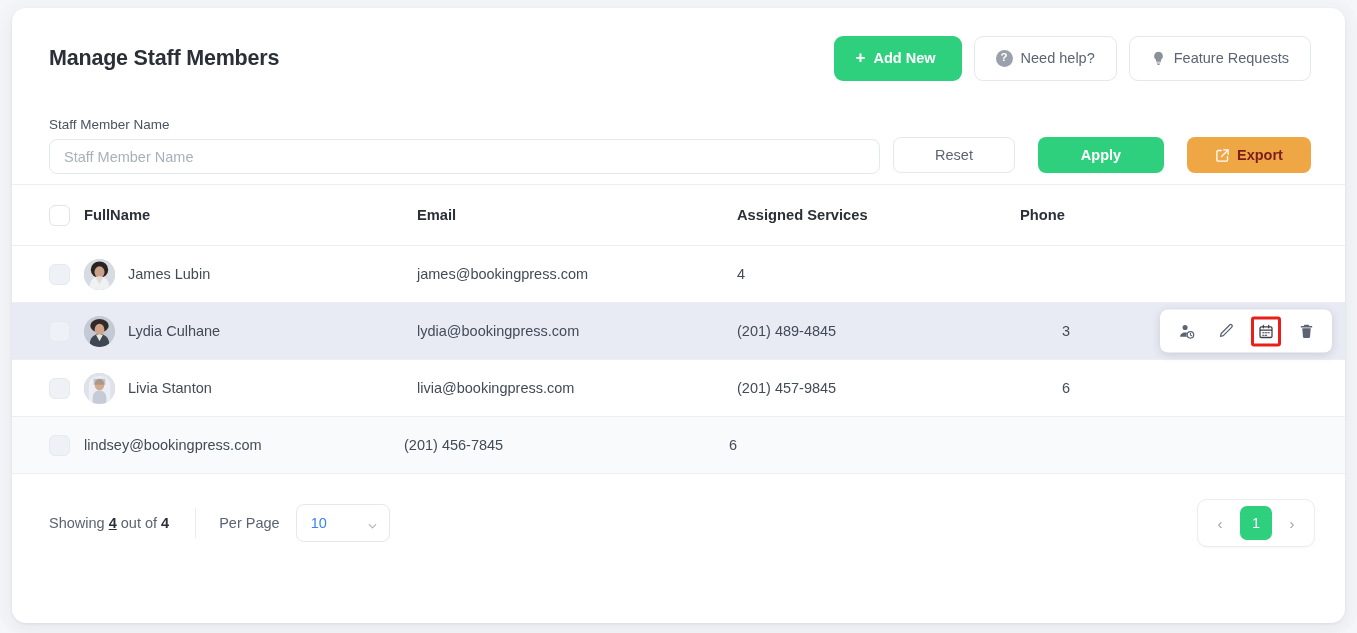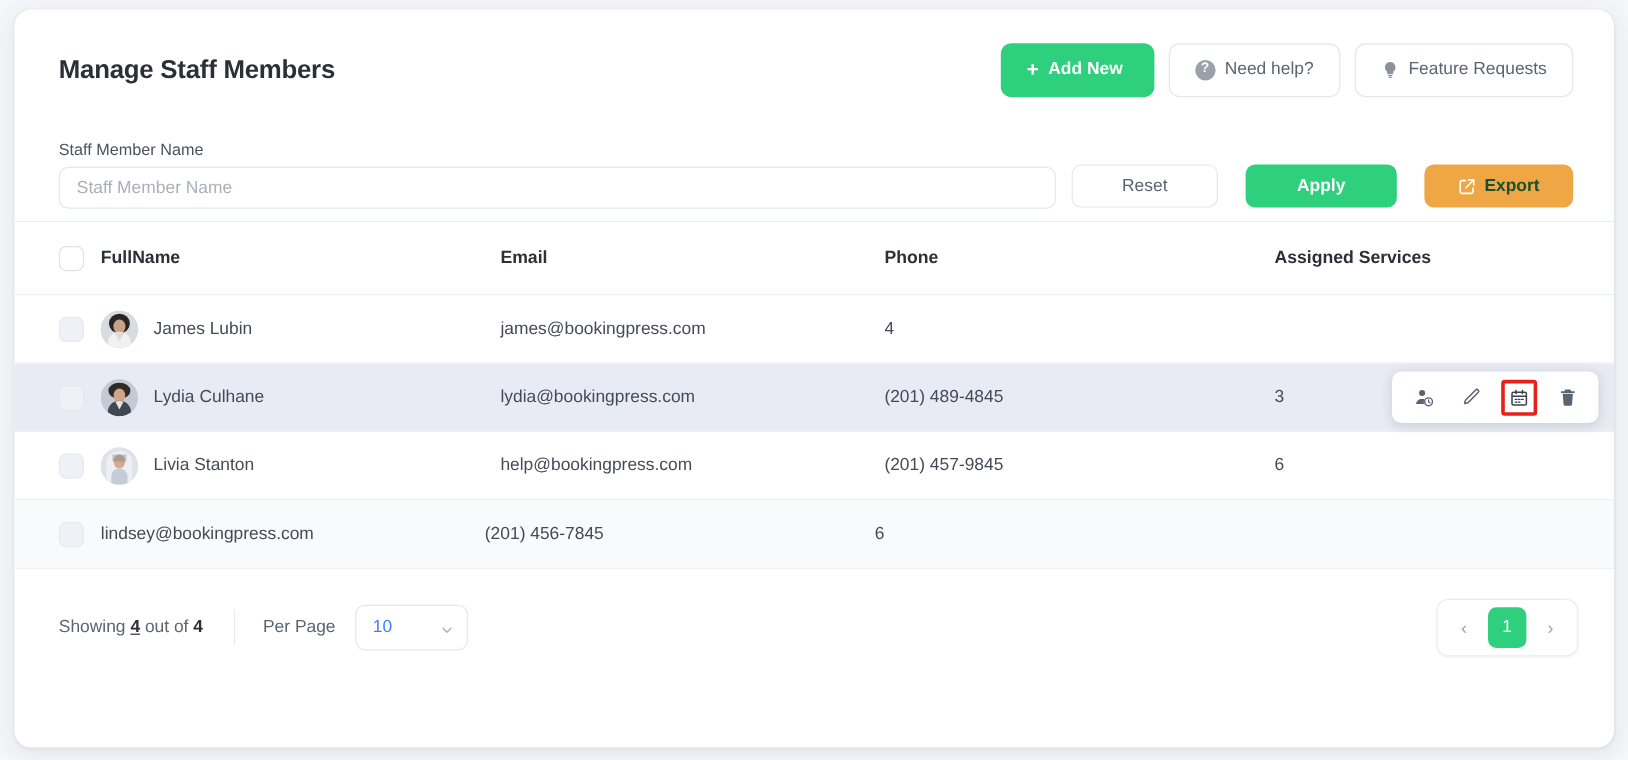--- a/index.html
+++ b/index.html
@@ -107,21 +107,21 @@
   .filter-actions { display: flex; align-items: center; gap: 23px; padding-bottom: 1px; }
   .btn-reset {
     background: #ffffff; border: 1px solid #e4e7ec; color: #5b6472;
     height: 36px; width: 122px; font-size: 14.5px; border-radius: 8px;
   }
   .btn-apply {
     background: #2ed07e; color: #fff; font-weight: bold;
     height: 36px; width: 126px; font-size: 14.5px; border-radius: 8px;
   }
   .btn-export {
-    background: #efa745; color: #14532d; font-weight: bold;
+    background: #efa745; color: #7f1d1d; font-weight: bold;
     height: 36px; width: 124px; font-size: 14.5px; border-radius: 8px; gap: 7px;
   }
   .export-icon { width: 15px; height: 15px; display: inline-block; }
 
   
   .table-wrap { margin-top: 10px; }
   .divider { height: 1px; background: #eceef2; width: 100%; }
   .row {
     display: flex;
     align-items: center;
@@ -273,22 +273,22 @@
 
     <div class="table-wrap">
       <div class="divider"></div>
 
       <div class="row row-head">
         <div class="c-check">
           <span class="chk"></span>
         </div>
         <div class="cell c-name">FullName</div>
         <div class="cell c-email">Email</div>
+        <div class="cell c-serv">Assigned Services</div>
         <div class="cell c-phone">Phone</div>
-        <div class="cell c-serv">Assigned Services</div>
       </div>
       <div class="divider"></div>
 
       <div class="row">
         <div class="c-check">
           <span class="chk chk-filled"></span>
         </div>
         <div class="cell c-name">
           <span class="avatar">
             <svg viewBox="0 0 32 32">
@@ -401,21 +401,21 @@
                 <rect width="32" height="32" fill="#dfe3e9"></rect>
                 <path d="M5 32V12c0-5 5-9 11-9s11 4 11 9v20z" fill="#eceff3"></path>
                 <ellipse cx="16" cy="12" rx="5" ry="6" fill="#d5ab90"></ellipse>
                 <path d="M10 6h12v6H10z" fill="#6b7280" opacity="0.35"></path>
                 <path d="M16 18c-4 0-7 3-7 7v7h14v-7c0-4-3-7-7-7z" fill="#c5ccd6"></path>
               </g>
             </svg>
           </span>
           <span>Livia Stanton</span>
         </div>
-        <div class="cell c-email">help@bookingpress.com</div>
+        <div class="cell c-email">livia@bookingpress.com</div>
         <div class="cell c-phone">(201) 457-9845</div>
         <div class="cell c-serv">6</div>
       </div>
       <div class="divider"></div>
 
       <div class="row row-alt">
         <div class="c-check">
           <span class="chk chk-filled"></span>
         </div>
         <div class="cell c-email">lindsey@bookingpress.com</div>

